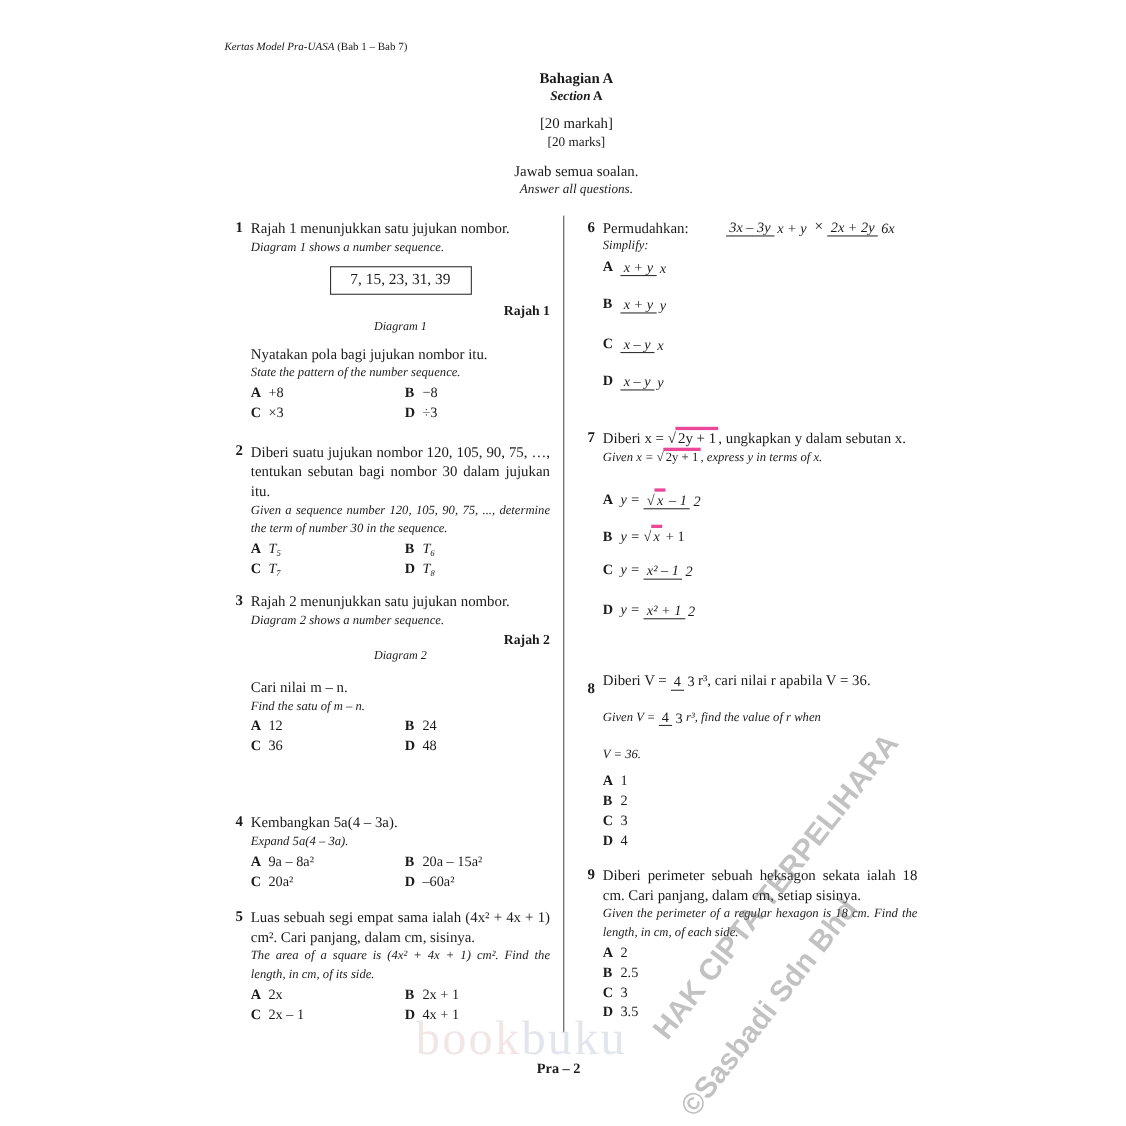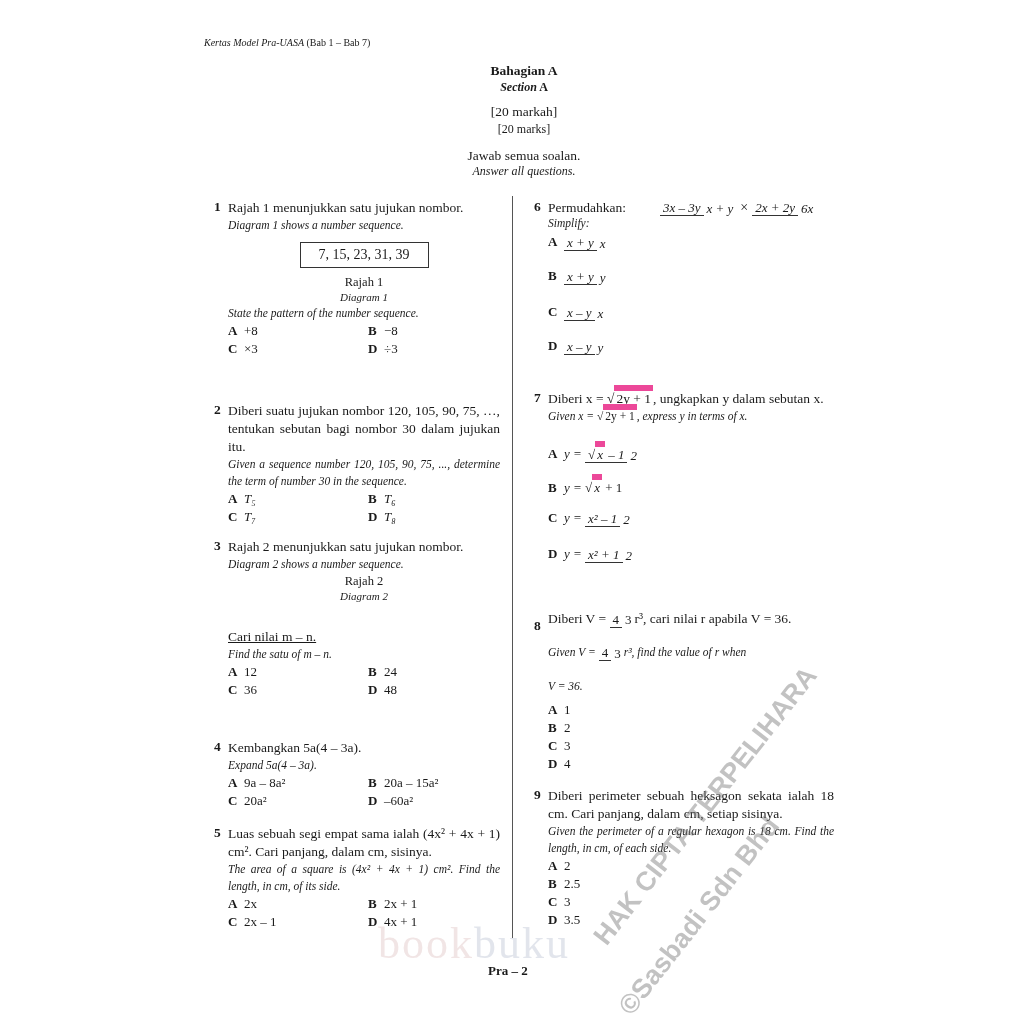--- a/index.html
+++ b/index.html
@@ -20,26 +20,26 @@
   .qnum { position: absolute; left: 0; top: 0; font-weight: bold; font-size: 13.5px; }
   .body { position: absolute; left: 14px; width: 272px; }
   .ms { font-size: 13.5px; line-height: 18px; text-align: justify; }
   .en { font-size: 11.5px; font-style: italic; line-height: 17px; text-align: justify; }
   .en .up { font-style: normal; }
   .opts { display: grid; grid-template-columns: 140px 140px; font-size: 13px; line-height: 18px; }
   .opt-l { font-weight: bold; display: inline-block; width: 16px; }
   .opt-v { display: inline-block; }
   .opts-col { font-size: 13px; line-height: 18px; }
   .box { border: 1px solid #333; display: inline-block; padding: 4px 18px; font-size: 14px; }
-  .cap { text-align: center; font-size: 12.5px; line-height: 16px; }
+  .cap { text-align: right; font-size: 12.5px; line-height: 16px; font-weight: bold; }
   .cap-en { text-align: center; font-size: 11px; font-style: italic; line-height: 15px; }
   .frac { display: inline-flex; flex-direction: row; align-items: center; vertical-align: middle; font-style: italic; font-size: 13px; line-height: 15px; }
   .frac .n { border-bottom: 1px solid #333; padding: 0 3px; }
   .frac .d { padding: 0 3px; }
-  .sqrt { border-top: 6px solid #ec4899; padding: 0 2px; }
+  .sqrt { border-top: 3px solid #ec4899; padding: 0 2px; }
   .footer { position: absolute; left: 488px; top: 963px; font-size: 13px; font-weight: bold; }
   .wm-book { position: absolute; left: 378px; top: 918px; font-size: 44px; letter-spacing: 2px; color: rgba(200,150,150,0.25); font-family: "Liberation Serif", serif; }
   .wm-book .b2 { color: rgba(140,150,180,0.25); }
   .wm-line { position: absolute; font-family: "Liberation Sans", "DejaVu Sans", sans-serif; font-weight: bold; color: rgba(120,120,120,0.45); transform-origin: left bottom; white-space: nowrap; }
   .wm1 { left: 612px; top: 920px; font-size: 27px; transform: rotate(-52deg); }
   .wm2 { left: 637px; top: 990px; font-size: 27px; transform: rotate(-52deg); }
   i { font-style: italic; }
 </style>
 </head>
 <body>
@@ -56,20 +56,21 @@
 <div class="divider"></div>
 
 <div class="q" style="left:214px; top:199px;">
   <div class="qnum">1</div>
   <div class="body">
     <div class="ms">Rajah 1 menunjukkan satu jujukan nombor.</div>
     <div class="en">Diagram 1 shows a number sequence.</div>
     <div style="text-align:center; margin:8px 0 6px 0;"><span class="box">7, 15, 23, 31, 39</span></div>
     <div class="cap">Rajah 1</div>
     <div class="cap-en">Diagram 1</div>
+    <div class="ms" style="margin-top:8px;">Nyatakan pola bagi jujukan nombor itu.</div>
     <div class="en">State the pattern of the number sequence.</div>
     <div class="opts">
       <div><span class="opt-l">A</span><span class="opt-v">+8</span></div>
       <div><span class="opt-l">B</span><span class="opt-v">−8</span></div>
       <div><span class="opt-l">C</span><span class="opt-v">×3</span></div>
       <div><span class="opt-l">D</span><span class="opt-v">÷3</span></div>
     </div>
   </div>
 </div>
 
@@ -87,21 +88,21 @@
   </div>
 </div>
 
 <div class="q" style="left:214px; top:538px;">
   <div class="qnum">3</div>
   <div class="body">
     <div class="ms">Rajah 2 menunjukkan satu jujukan nombor.</div>
     <div class="en">Diagram 2 shows a number sequence.</div>
     <div class="cap">Rajah 2</div>
     <div class="cap-en">Diagram 2</div>
-    <div class="ms" style="margin-top:24px;text-decoration:underline;">Cari nilai m – n.</div>
+    <div class="ms" style="margin-top:12px;">Cari nilai m – n.</div>
     <div class="en">Find the satu of m – n.</div>
     <div class="opts">
       <div><span class="opt-l">A</span><span class="opt-v">12</span></div>
       <div><span class="opt-l">B</span><span class="opt-v">24</span></div>
       <div><span class="opt-l">C</span><span class="opt-v">36</span></div>
       <div><span class="opt-l">D</span><span class="opt-v">48</span></div>
     </div>
   </div>
 </div>
 

